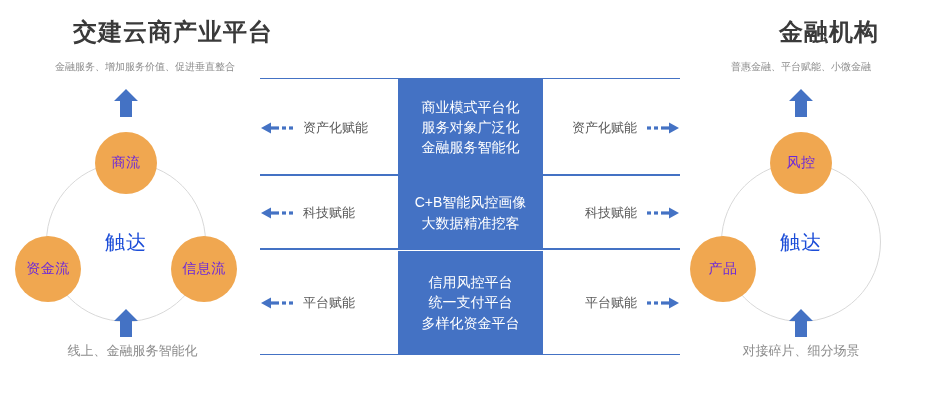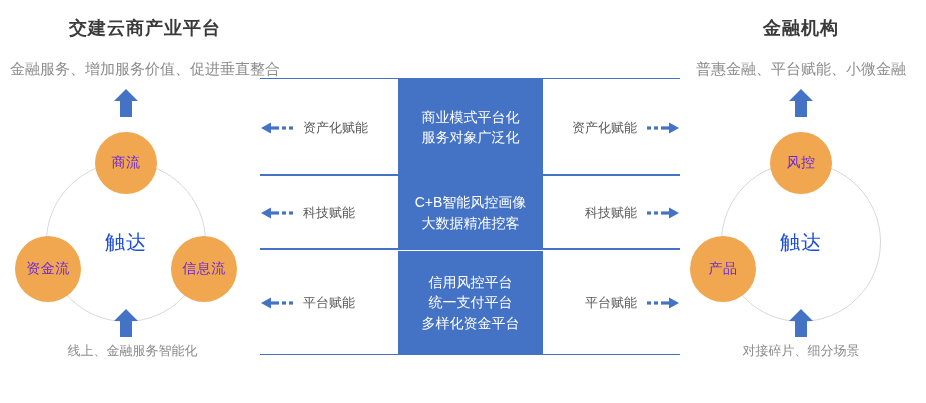--- a/index.html
+++ b/index.html
@@ -16,30 +16,31 @@
     width: 926px;
     height: 403px;
     background: #ffffff;
     overflow: hidden;
   }
 
   
   .panel-title {
     position: absolute;
     text-align: center;
-    font-size: 18px;
+    font-size: 24px;
     font-weight: bold;
     color: #3a3a3a;
     letter-spacing: 1px;
     white-space: nowrap;
+    padding-left: 28px;
   }
   .panel-subtitle {
     position: absolute;
     text-align: center;
-    font-size: 15px;
+    font-size: 10px;
     color: #8c8c8c;
     white-space: nowrap;
   }
 
   
   .cluster {
     position: absolute;
     width: 250px;
     height: 250px;
   }
@@ -191,20 +192,21 @@
             <rect x="22" y="5.4" width="4" height="3.2" fill="#4472C4"></rect>
             <rect x="29" y="5.4" width="4" height="3.2" fill="#4472C4"></rect>
           </svg>
         </span>
         <span>资产化赋能</span>
       </div>
 
       <div class="blue-box" style="top:-1px; height:98px;">
         <span class="line">商业模式平台化</span>
         <span class="line">服务对象广泛化</span>
+        <span class="line">金融服务智能化</span>
       </div>
 
       <div class="side-label right-side" style="top:0; height:97px;">
         <span>资产化赋能</span>
         <span class="dash-arrow">
           <svg width="34" height="14" viewBox="0 0 34 14">
             <rect x="1" y="5.4" width="4" height="3.2" fill="#4472C4"></rect>
             <rect x="8" y="5.4" width="4" height="3.2" fill="#4472C4"></rect>
             <rect x="15" y="5.4" width="9" height="3.2" fill="#4472C4"></rect>
             <path d="M33 7 L23 1.5 L23 12.5 Z" fill="#4472C4"></path>

